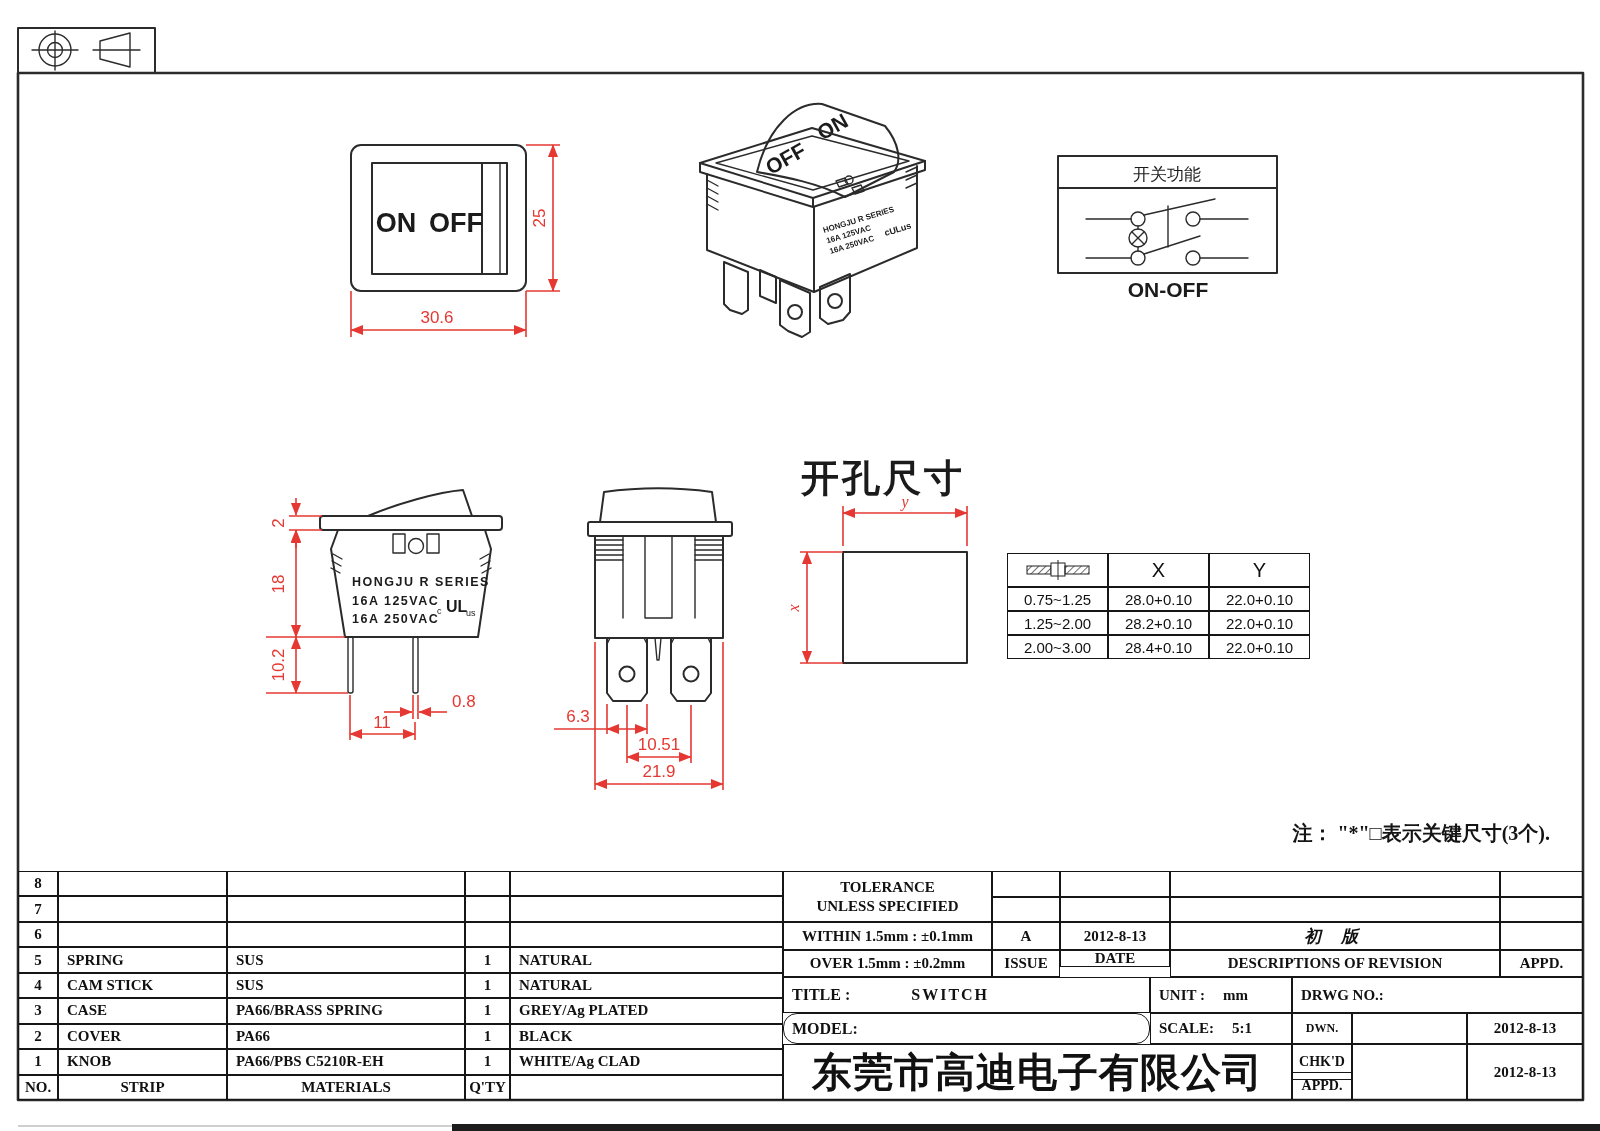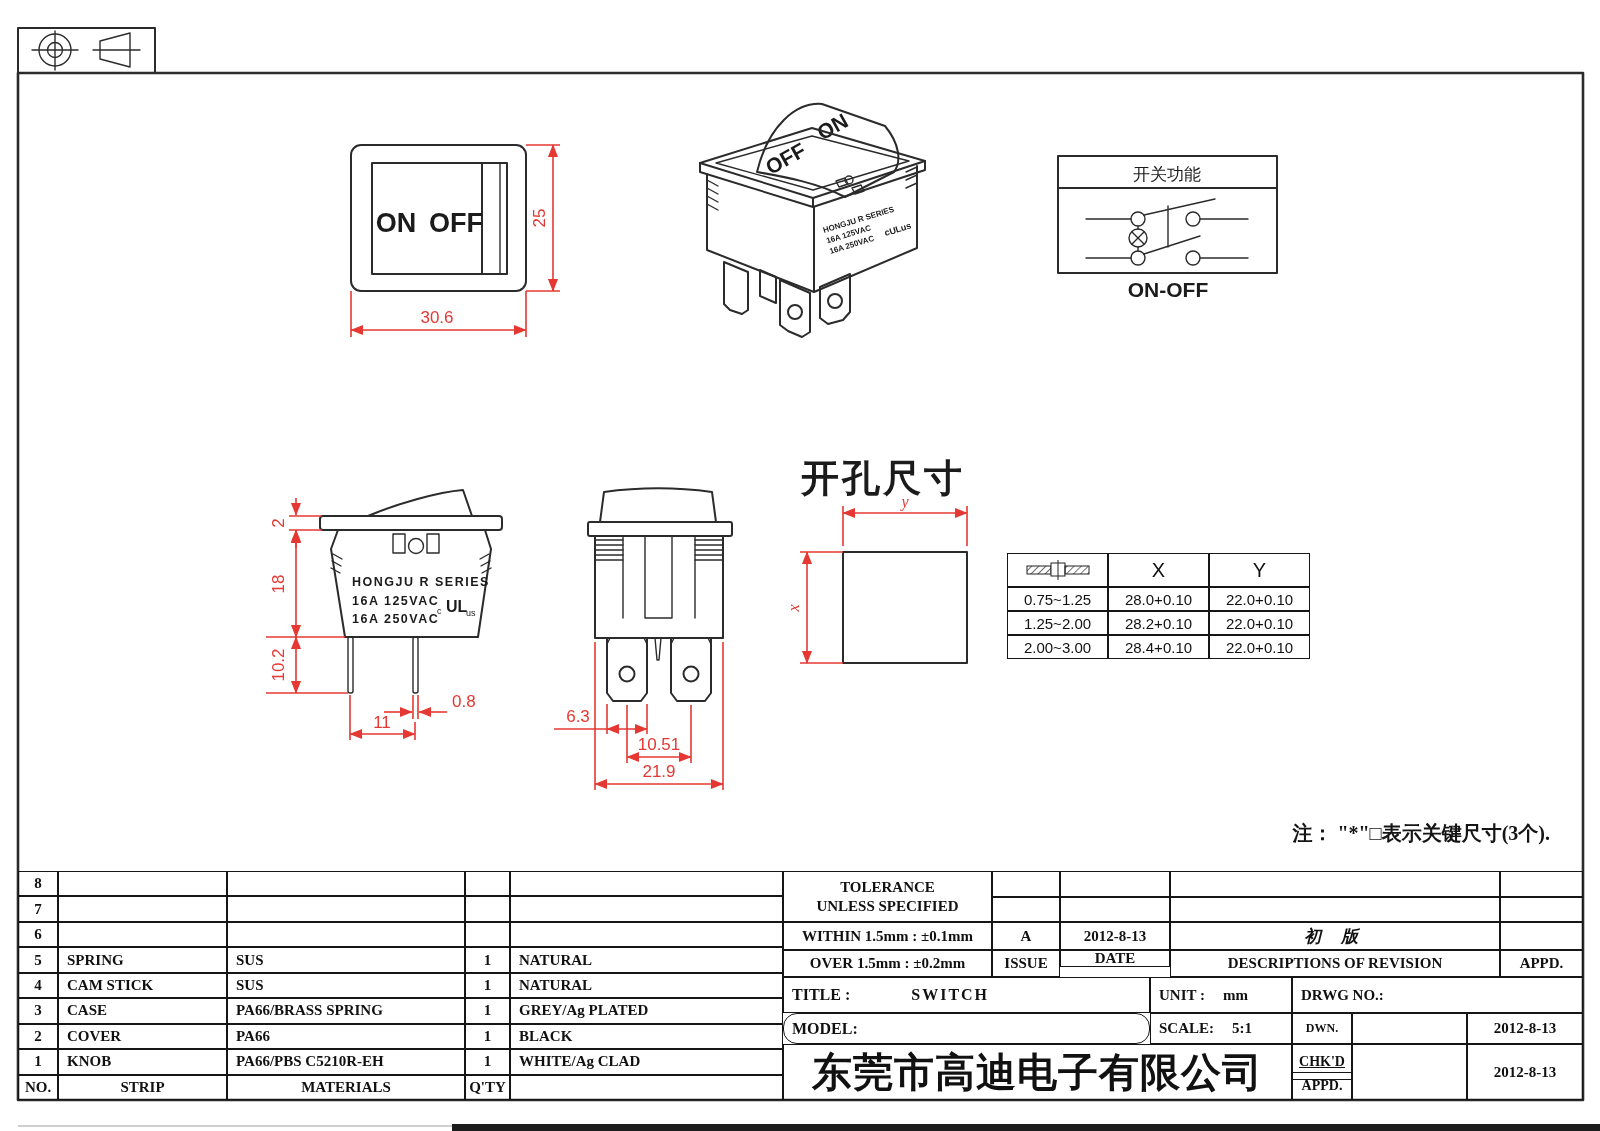--- a/index.html
+++ b/index.html
@@ -356,21 +356,21 @@
   <div class="cell cl" style="left:0;top:142px;width:367px;height:31px;font-size:16px;border-radius:14px;">MODEL:</div>
   <div class="cell cl" style="left:367px;top:142px;width:142px;height:31px;">
     <span>SCALE:</span>
     <span class="kv-gap">5:1</span>
   </div>
   <div class="cell cc" style="left:509px;top:142px;width:60px;height:31px;font-size:12px;">DWN.</div>
   <div class="cell" style="left:569px;top:142px;width:115px;height:31px;"></div>
   <div class="cell cc" style="left:684px;top:142px;width:116px;height:31px;">2012-8-13</div>
 
   <div class="cell cc company" style="left:0;top:173px;width:509px;height:56px;">东莞市高迪电子有限公司</div>
-  <div class="cell cc" style="left:509px;top:173px;width:60px;height:36px;font-size:14px;text-decoration:underline;">CHK'D</div>
+  <div class="cell cc" style="left:509px;top:173px;width:60px;height:36px;font-size:14px;">CHK'D</div>
   <div class="cell cc" style="left:509px;top:201px;width:60px;height:28px;font-size:14px;">APPD.</div>
   <div class="cell" style="left:569px;top:173px;width:115px;height:56px;"></div>
   <div class="cell cc" style="left:684px;top:173px;width:116px;height:56px;">2012-8-13</div>
 </div>
 
 <div class="bline"></div>
 <div class="bbar"></div>
 
 </div>
 

